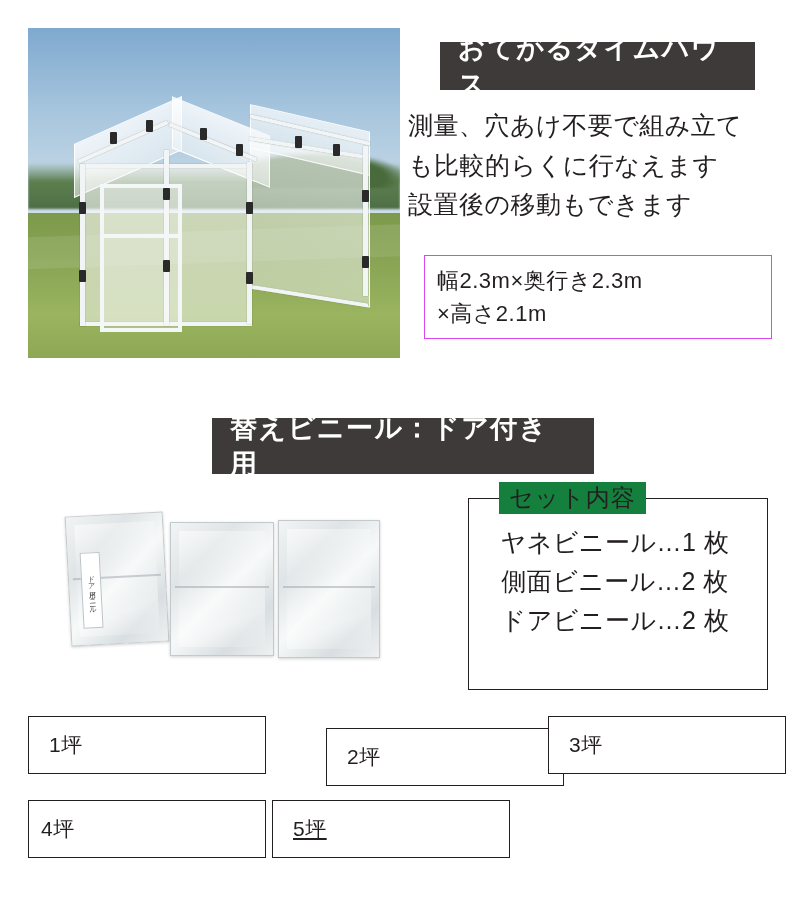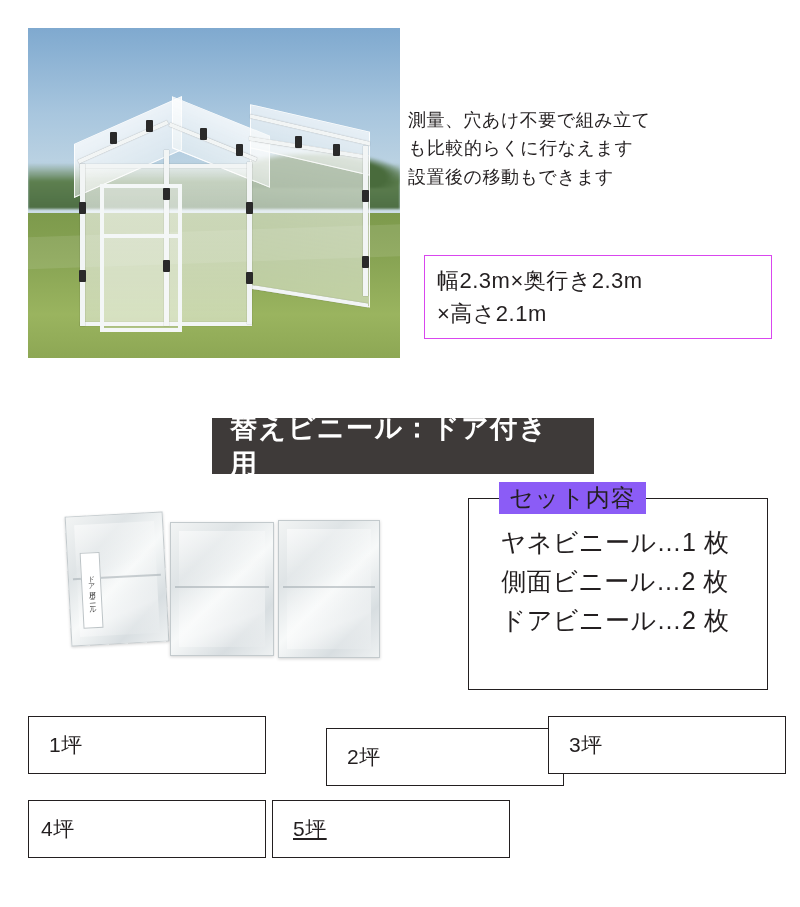--- a/index.html
+++ b/index.html
@@ -176,21 +176,21 @@
     top: 418px;
     width: 382px;
     height: 56px;
   }
 
   .body-copy {
     position: absolute;
     left: 408px;
     top: 106px;
     width: 360px;
-    font-size: 18px;
+    font-size: 25px;
     line-height: 1.58;
     letter-spacing: 0.5px;
     color: #231f20;
   }
 
   .spec-box {
     position: absolute;
     left: 424px;
     top: 255px;
     width: 348px;
@@ -261,21 +261,21 @@
     top: 498px;
     width: 300px;
     height: 192px;
     border: 1px solid #231f20;
     box-sizing: border-box;
   }
   .set-legend {
     position: absolute;
     left: 30px;
     top: -17px;
-    background: #8b5cf6;
+    background: #15803d;
     padding: 0 10px;
     font-size: 24px;
     letter-spacing: 1px;
   }
   .set-list {
     position: absolute;
     left: 0;
     top: 24px;
     width: 100%;
     box-sizing: border-box;
@@ -353,20 +353,21 @@
       <div class="clip" style="left:29px;  top:160px;"></div>
       <div class="clip" style="left:113px; top:78px;"></div>
       <div class="clip" style="left:113px; top:150px;"></div>
       <div class="clip" style="left:196px; top:92px;"></div>
       <div class="clip" style="left:196px; top:162px;"></div>
       <div class="clip" style="left:312px; top:80px;"></div>
       <div class="clip" style="left:312px; top:146px;"></div>
     </div>
   </div>
 
+  <div id="heading-one" class="dark-heading">おてがるダイムハウス</div>
 
   <div class="body-copy" style="white-space: pre-line;">測量、穴あけ不要で組み立て
 も比較的らくに行なえます
 設置後の移動もできます</div>
 
   <div class="spec-box" style="white-space: pre-line;">幅2.3m×奥行き2.3m
 ×高さ2.1m</div>
 </div>
 
 <div>

